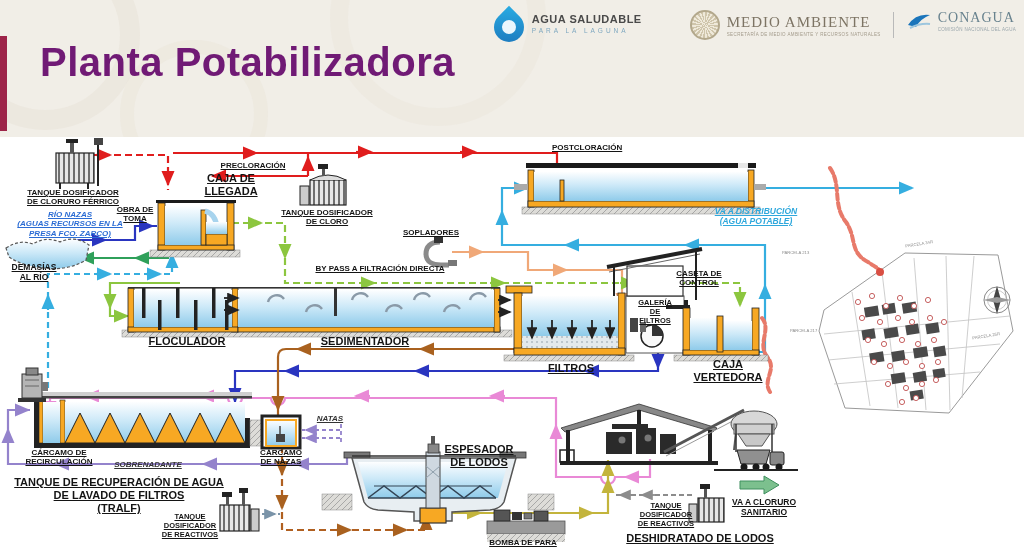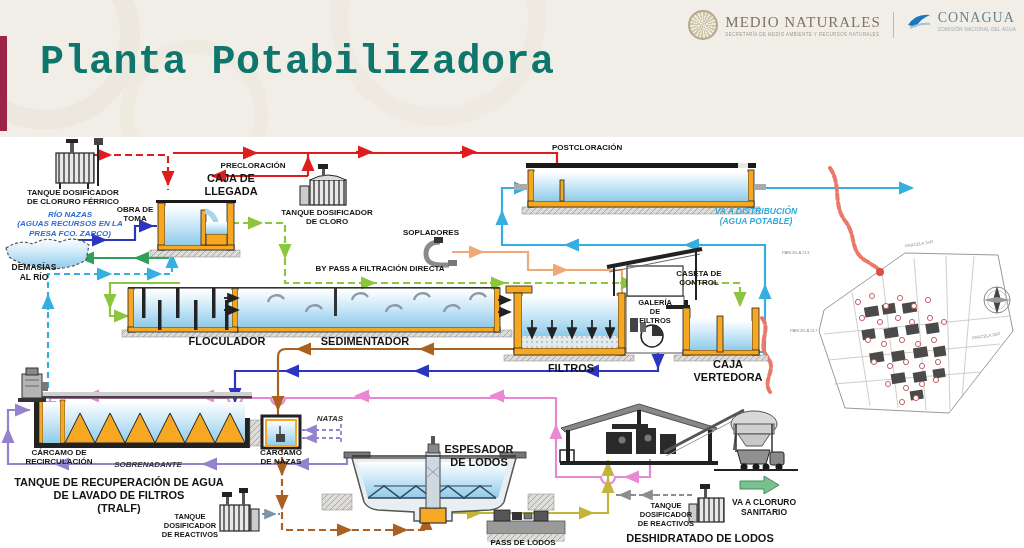--- a/index.html
+++ b/index.html
@@ -5,64 +5,71 @@
   html,body{margin:0;padding:0;background:#fff;}
   .page{position:relative;width:1024px;height:548px;overflow:hidden;background:#fff;
         font-family:"Liberation Sans",sans-serif;}
   
   .header{position:absolute;left:0;top:0;width:1024px;height:137px;background:#f1eee7;overflow:hidden;}
   .swirl{position:absolute;border-radius:50%;border:20px solid #e7e1d5;opacity:.45;}
   .sw1{width:150px;height:150px;left:-50px;top:-60px;}
   .sw2{width:120px;height:120px;left:120px;top:40px;border-width:14px;opacity:.35;}
   .sw3{width:180px;height:180px;left:330px;top:-90px;border-width:18px;opacity:.3;}
   .maroon-bar{position:absolute;left:0;top:36px;width:7px;height:95px;background:#9d2449;}
-  .title{position:absolute;left:40px;top:40px;font-size:40px;font-weight:bold;color:#0f766e;letter-spacing:.5px;font-family:Liberation Mono, monospace;}
+  .title{position:absolute;left:40px;top:40px;font-size:40px;font-weight:bold;color:#701a75;letter-spacing:.5px;}
   .logos{position:absolute;right:8px;top:4px;display:flex;align-items:flex-start;}
   .logo-agua{display:flex;align-items:center;margin-right:48px;}
   .drop{position:relative;width:30px;height:30px;background:linear-gradient(135deg,#29abe2,#1b75bb);
         border-radius:50% 50% 50% 50%;border-radius:0 50% 50% 50%;transform:rotate(45deg);margin:8px 8px 0 0;}
   .drop::after{content:"";position:absolute;left:8px;top:8px;width:14px;height:14px;background:#eaf6fd;border-radius:50%;}
   .agua-1{font-size:11px;font-weight:bold;color:#4a4a4a;letter-spacing:.5px;}
   .agua-2{font-size:6.5px;color:#7fa8c0;letter-spacing:3px;margin-top:2px;}
   .logo-ma{display:flex;align-items:center;margin-top:6px;}
   .seal{width:26px;height:26px;border-radius:50%;border:2px solid #b3a88c;margin-right:7px;
         background:repeating-conic-gradient(#cfc5ab 0 9deg,#efe9da 9deg 18deg);}
   .ma-name{font-family:"Liberation Serif",serif;font-size:15px;color:#7d7464;letter-spacing:1px;}
   .ma-sub{font-size:4.5px;color:#a29a8a;letter-spacing:.4px;margin-top:1px;}
   .logo-divider{width:1px;height:26px;background:#b9b9b9;margin:8px 12px 0 12px;}
   .logo-cn{display:flex;align-items:center;margin-top:6px;}
   .cn-name{font-family:"Liberation Serif",serif;font-size:14px;color:#68828e;letter-spacing:1px;}
   .cn-sub{font-size:4.5px;color:#9aa6ac;letter-spacing:.3px;margin-top:1px;}
   
   .diagram{position:absolute;inset:0;}
   svg{position:absolute;left:0;top:0;}
   .lbl{position:absolute;font-size:8px;line-height:1.18;font-weight:bold;color:#141414;
-       text-align:center;white-space:pre-line;}
+       text-align:center;white-space:pre-line;text-decoration:underline;}
   .md{font-size:11px;} .lg{font-size:11px;} .sm{font-size:7.5px;}
   .it{font-style:italic;}
   .blue-it{color:#2b6cd4;font-style:italic;}
   .cyan-it{color:#2fa8dc;font-style:italic;}
   .tiny{font-size:6px;font-weight:normal;color:#8d8d8d;transform:scale(.7);transform-origin:left top;white-space:nowrap;}
 </style>
 </head>
 <body>
 
 <div class="page">
 
   <div class="header">
     <div class="swirl sw1"></div>
     <div class="swirl sw2"></div>
     <div class="swirl sw3"></div>
     <div class="maroon-bar"></div>
     <div class="title">Planta Potabilizadora</div>
     <div class="logos">
+      <div class="logo-agua">
+        <div class="drop"></div>
+        <div>
+          <div class="agua-1">AGUA SALUDABLE</div>
+          <div class="agua-2">PARA LA LAGUNA</div>
+        </div>
+      </div>
       <div class="logo-ma">
         <div class="seal"></div>
         <div>
-          <div class="ma-name">MEDIO NATURALES</div>
+          <div class="ma-name">MEDIO AMBIENTE</div>
           <div class="ma-sub">SECRETARÍA DE MEDIO AMBIENTE Y RECURSOS NATURALES</div>
         </div>
       </div>
       <div class="logo-divider"></div>
       <div class="logo-cn">
         <svg width="26" height="20" style="position:static;margin-right:6px">
           <path d="M2,14 Q10,2 24,4 Q14,8 10,16 Z" fill="#1b75bb"></path>
           <path d="M4,17 Q14,12 24,13" stroke="#9dc6de" stroke-width="2" fill="none"></path>
         </svg>
         <div>
@@ -584,42 +591,42 @@
   <div class="lbl" style="left:552px;top:143px;width:80px;text-align:left;">POSTCLORACIÓN</div>
   <div class="lbl cyan-it" style="left:700px;top:206px;width:112px;font-size:8.5px;">VA A DISTRIBUCIÓN
 (AGUA POTABLE)</div>
   <div class="lbl" style="left:398px;top:228px;width:66px;">SOPLADORES</div>
   <div class="lbl" style="left:306px;top:264px;width:148px;">BY PASS A FILTRACIÓN DIRECTA</div>
   <div class="lbl" style="left:629px;top:269px;width:52px;margin-left:44px;">CASETA DE
 CONTROL</div>
   <div class="lbl sm" style="left:630px;top:299px;width:50px;">GALERÍA
 DE
 FILTROS</div>
-  <div class="lbl md" style="left:143px;top:335px;width:88px;margin-left:40px;">FLOCULADOR</div>
+  <div class="lbl md" style="left:143px;top:335px;width:88px;">FLOCULADOR</div>
   <div class="lbl md" style="left:298px;top:335px;width:134px;">SEDIMENTADOR</div>
   <div class="lbl md" style="left:540px;top:362px;width:62px;">FILTROS</div>
   <div class="lbl md" style="left:685px;top:358px;width:86px;">CAJA
 VERTEDORA</div>
   <div class="lbl" style="left:2px;top:262px;width:64px;font-size:8.5px;">DEMASÍAS
 AL RÍO</div>
   <div class="lbl" style="left:22px;top:448px;width:74px;">CÁRCAMO DE
 RECIRCULACIÓN</div>
   <div class="lbl" style="left:254px;top:448px;width:54px;">CÁRCAMO
 DE NAZAS</div>
   <div class="lbl it" style="left:310px;top:414px;width:40px;color:#333;">NATAS</div>
   <div class="lbl it" style="left:106px;top:460px;width:84px;color:#333;">SOBRENADANTE</div>
   <div class="lbl md" style="left:8px;top:476px;width:222px;">TANQUE DE RECUPERACIÓN DE AGUA
 DE LAVADO DE FILTROS
 (TRALF)</div>
   <div class="lbl sm" style="left:158px;top:513px;width:64px;">TANQUE
 DOSIFICADOR
 DE REACTIVOS</div>
   <div class="lbl md" style="left:438px;top:443px;width:82px;">ESPESADOR
 DE LODOS</div>
-  <div class="lbl" style="left:480px;top:538px;width:86px;">PASS DE LODOS</div>
+  <div class="lbl" style="left:480px;top:538px;width:86px;">BOMBA DE PARA</div>
   <div class="lbl sm" style="left:634px;top:502px;width:64px;">TANQUE
 DOSIFICADOR
 DE REACTIVOS</div>
   <div class="lbl" style="left:726px;top:497px;width:76px;font-size:8.5px;">VA A CLORURO
 SANITARIO</div>
   <div class="lbl md" style="left:618px;top:532px;width:164px;">DESHIDRATADO DE LODOS</div>
 
   <div class="tiny" style="position:absolute;left:782px;top:250px;">PARCELA 213</div>
   <div class="tiny" style="position:absolute;left:905px;top:244px;transform:rotate(-9deg) scale(.7);">PARCELA 34R</div>
   <div class="tiny" style="position:absolute;left:790px;top:328px;">PARCELA 217</div>

